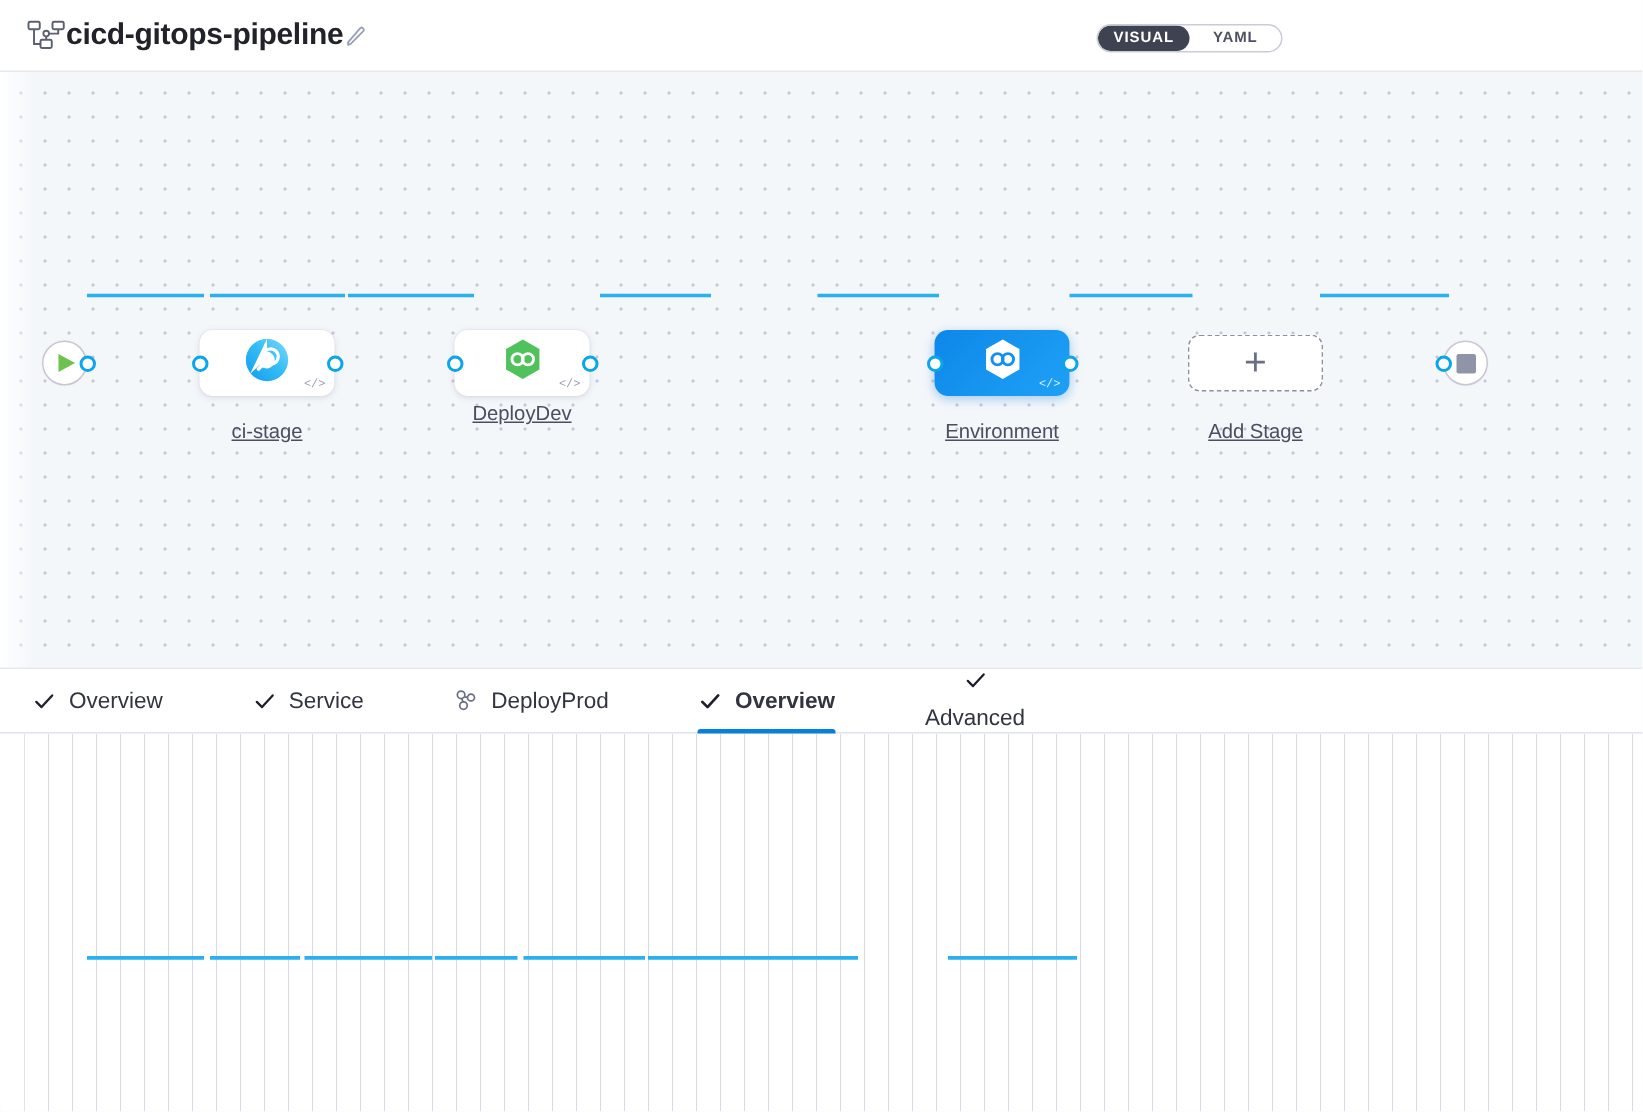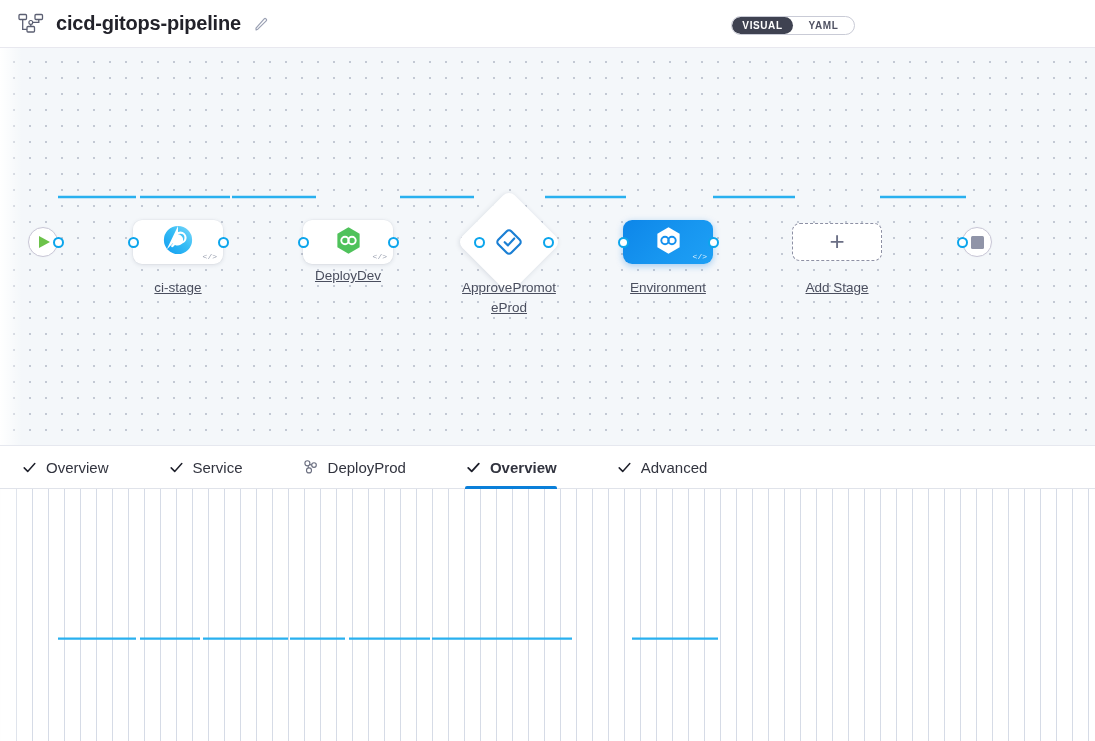--- a/index.html
+++ b/index.html
@@ -21,21 +21,21 @@
     height: 48px;
     flex: 0 0 48px;
     background: #ffffff;
     border-bottom: 1px solid #e8e8ef;
     display: flex;
     align-items: center;
     padding: 0 18px;
     position: relative;
     z-index: 5;
   }
-  .hdr-left { display: flex; align-items: center; gap: 12px; }
+  .hdr-left { display: flex; align-items: center; }
   .pipeline-icon { width: 26px; height: 22px; display: block; }
   .pipeline-title {
     font-size: 20px;
     font-weight: bold;
     color: #22222a;
     letter-spacing: -0.2px;
     white-space: nowrap;
   }
   .edit-pencil { width: 16px; height: 16px; display: block; cursor: pointer; }
 
@@ -207,21 +207,21 @@
   }
   .tab {
     display: flex; align-items: center; gap: 9px;
     padding: 0 22px 0 0;
     margin-right: 38px;
     font-size: 15px;
     color: #32343f;
     cursor: pointer;
     position: relative;
   }
-  .tab:last-child { margin-right: 0; }
+  .tab:last-child { margin-right: 0; flex-direction: column; }
   .tab.active { font-weight: bold; }
   .tab.active:after {
     content: "";
     position: absolute;
     left: -1px; right: 22px; bottom: -1px;
     height: 3px;
     background: #0a7fd9;
     border-radius: 2px 2px 0 0;
   }
   .tab-check { width: 15px; height: 15px; display: block; }
@@ -316,34 +316,20 @@
             </g>
           </svg>
         </span>
         <span class="code-badge">&lt;/&gt;</span>
       </div>
       <span class="port" style="left:-5.5px; top:16.5px;"></span>
       <span class="port" style="left:84.5px; top:16.5px;"></span>
       <span class="node-label" style="left:-10px; top:46px;">DeployDev</span>
     </div>
 
-    <div class="node" style="left:472px; top:157px;">
-      <div class="diamond-card">
-        <span class="diamond-inner">
-          <svg viewBox="0 0 32 32" width="30" height="30">
-            <rect x="6.2" y="6.2" width="19.6" height="19.6" rx="3.4" transform="rotate(45 16 16)" fill="none" stroke="#1a7fd4" stroke-width="2.3"></rect>
-            <path d="M11.4 16.2 L14.9 19.6 L21.6 12.2" fill="none" stroke="#1a7fd4" stroke-width="2.3" stroke-linecap="round" stroke-linejoin="round"></path>
-          </svg>
-        </span>
-      </div>
-      <span class="port" style="left:2px; top:31.5px;"></span>
-      <span class="port" style="left:71px; top:31.5px;"></span>
-      <span class="node-label" style="left:-18px; top:73px;">ApprovePromot
-eProd</span>
-    </div>
 
     <div class="node" style="left:623px; top:172px;">
       <div class="stage-card selected">
         <span>
           <svg viewBox="0 0 34 34" width="31" height="31">
             <path d="M17 2.6 L29.2 9.5 L29.2 24.5 L17 31.4 L4.8 24.5 L4.8 9.5 Z" fill="#ffffff"></path>
             <g fill="none" stroke="#1490ee" stroke-width="2.1" stroke-linecap="round">
               <circle cx="13.2" cy="17" r="4.1"></circle>
               <circle cx="20.8" cy="17" r="4.1"></circle>
             </g>

